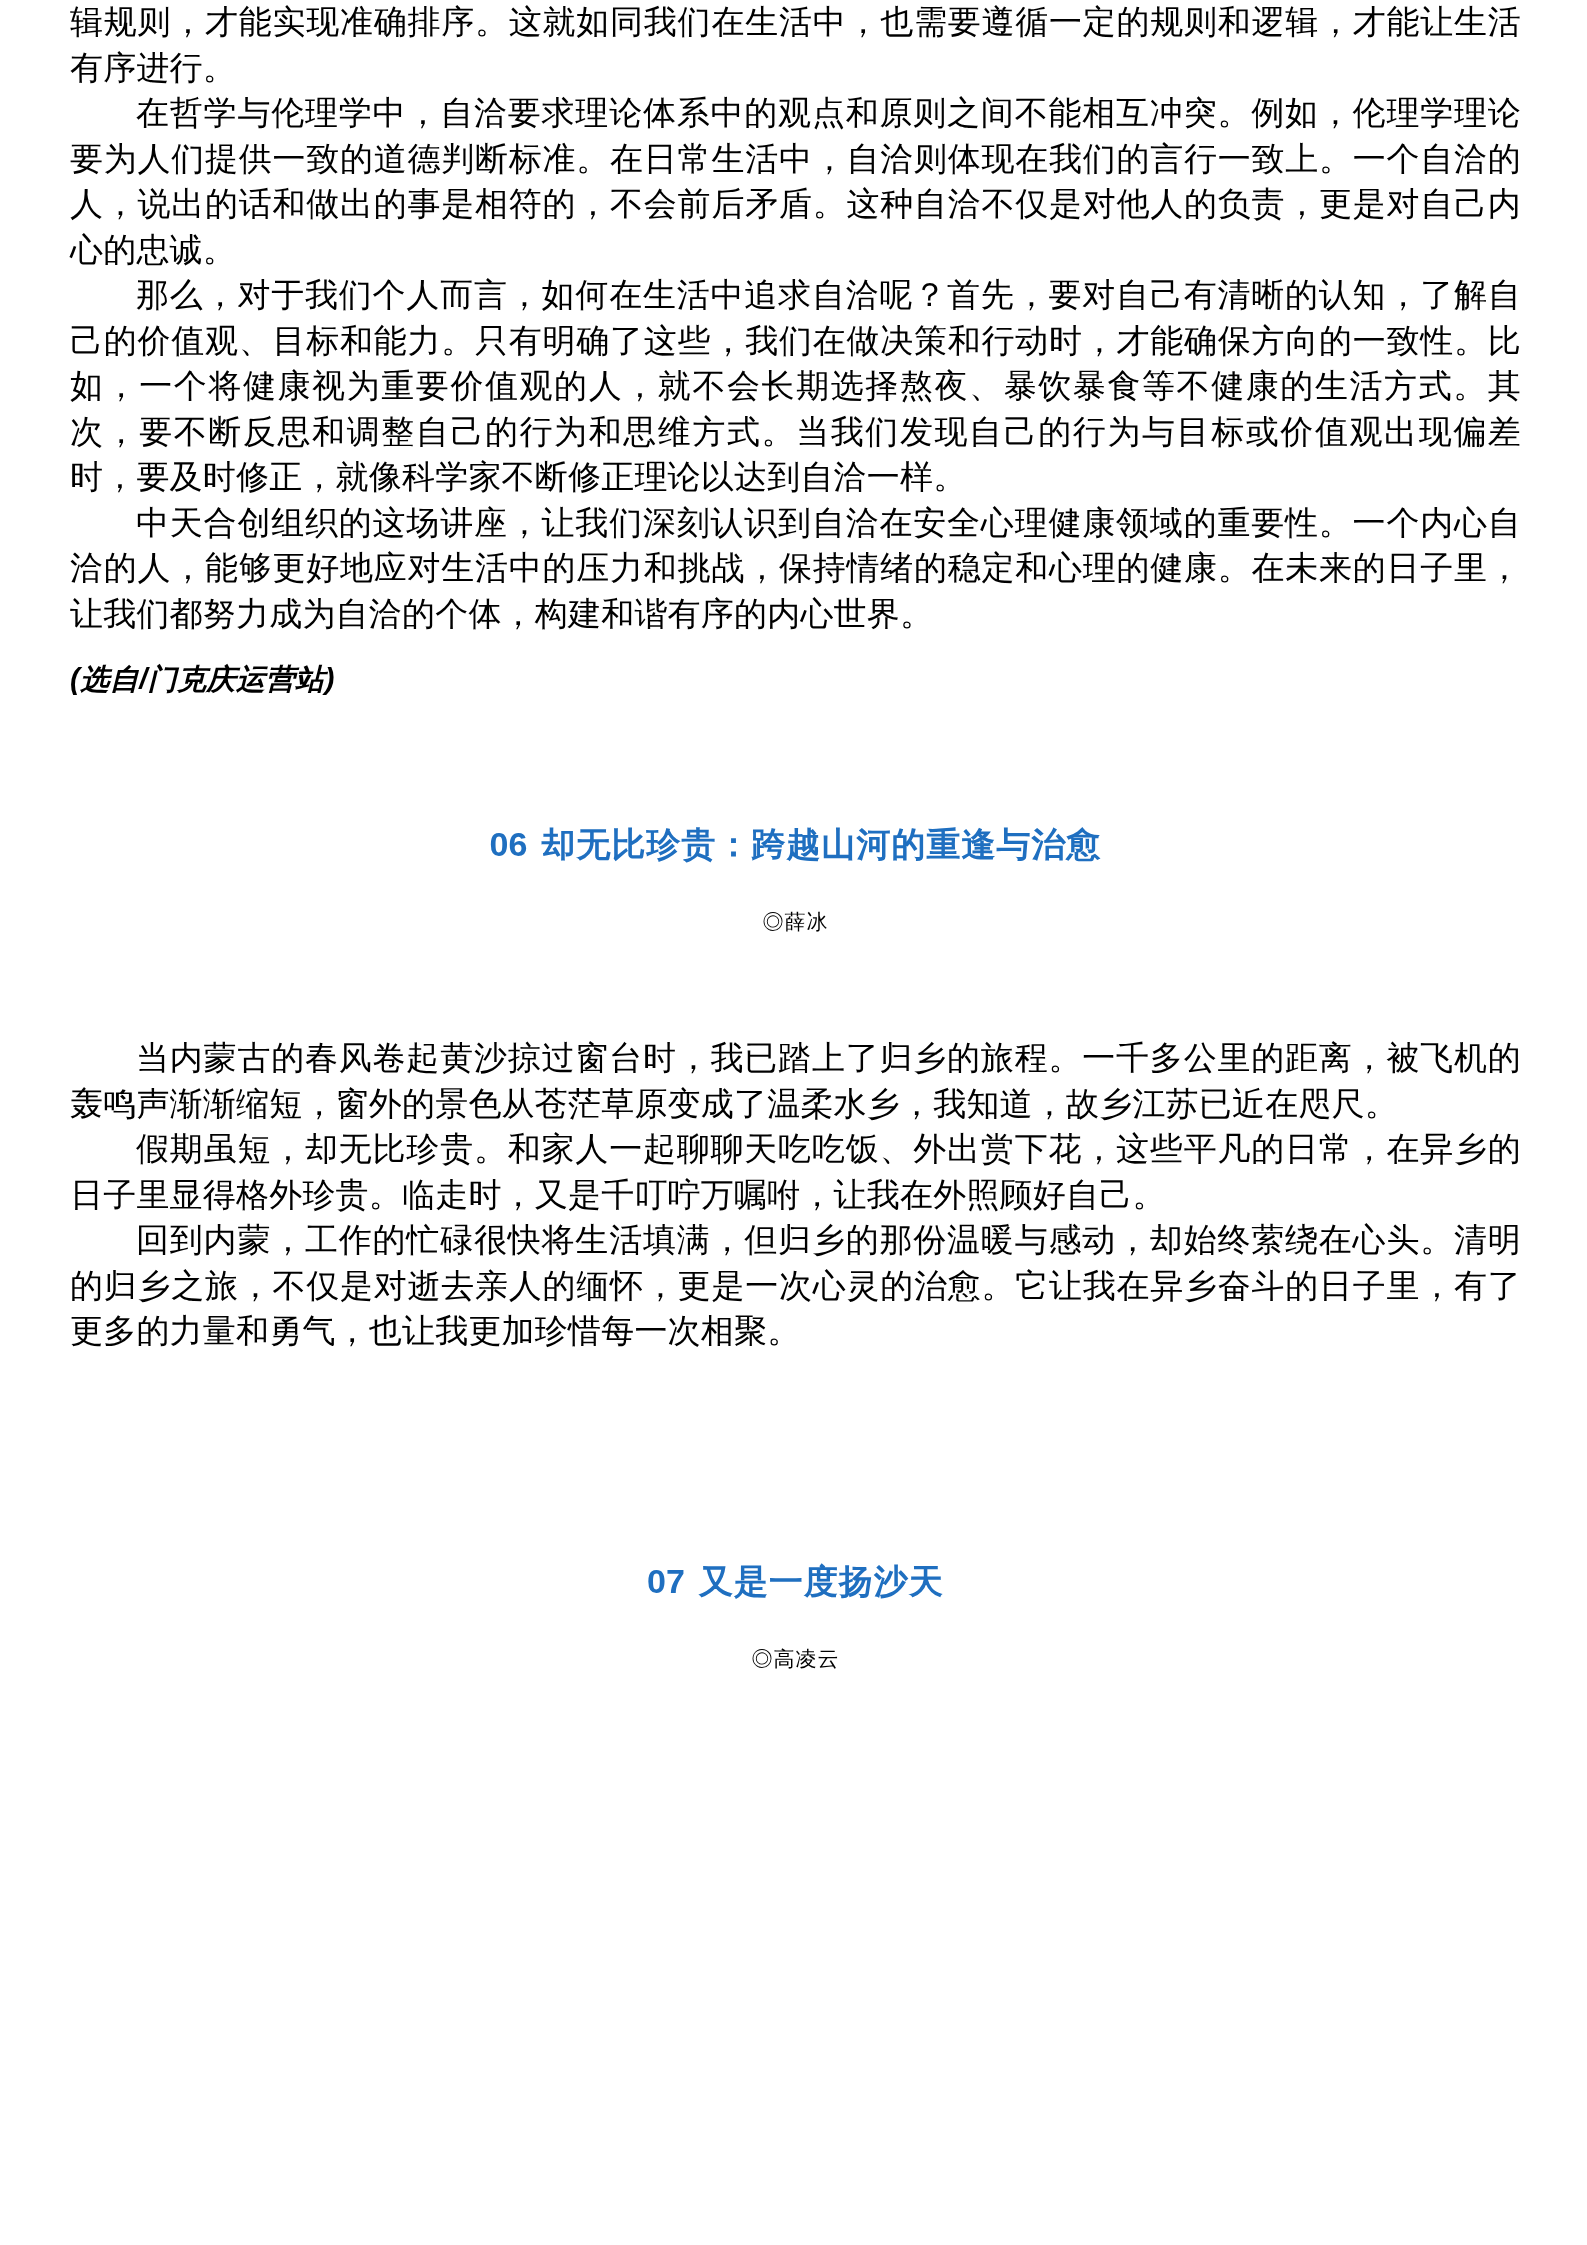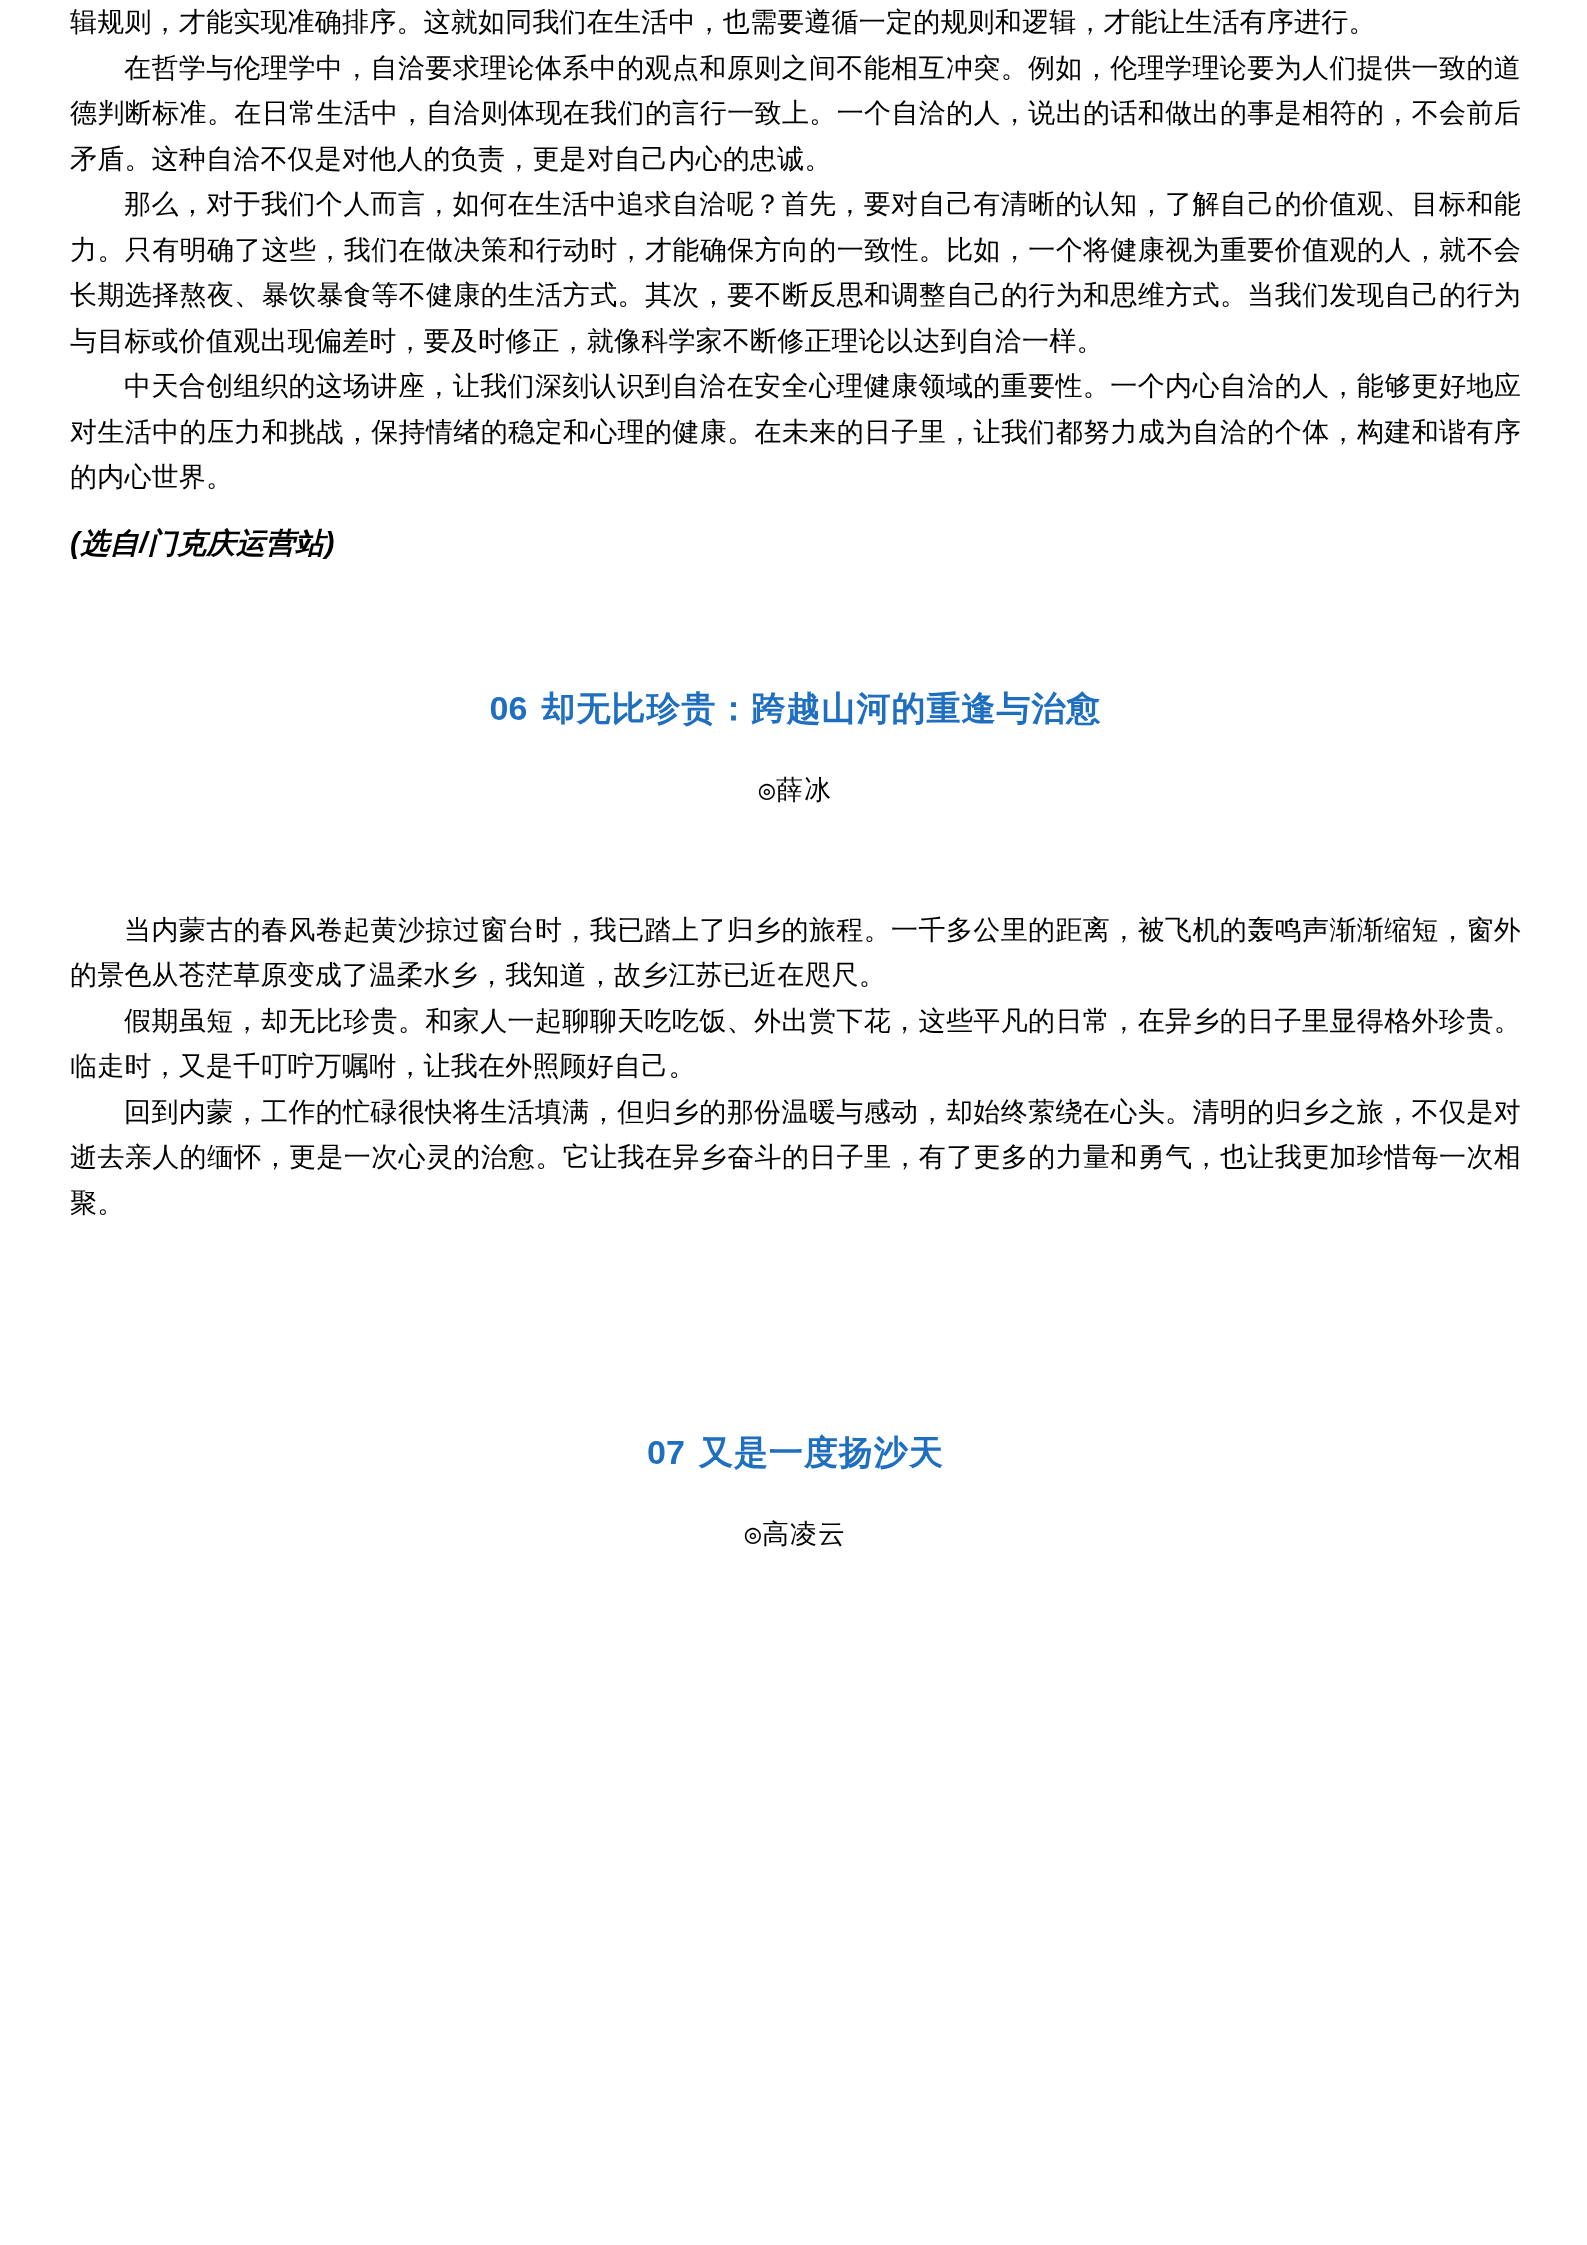--- a/index.html
+++ b/index.html
@@ -17,21 +17,21 @@
   }
   .page {
     box-sizing: border-box;
     width: 1587px;
     height: 2245px;
     padding: 0 66px 0 70px;
     position: relative;
   }
   
   .para {
-    font-size: 27px;
+    font-size: 33px;
     line-height: 45.5px;
     text-align: justify;
     text-justify: inter-ideograph;
     letter-spacing: 0.2px;
     margin: 0;
     color: #000;
     font-family: "Liberation Serif", "DejaVu Serif", serif;
   }
   .para.indent { text-indent: 2em; }
   .para.cont   { text-indent: 0; }
@@ -57,24 +57,24 @@
     letter-spacing: 1px;
     margin: 0;
     font-family: "Liberation Sans", "DejaVu Sans", sans-serif;
   }
   .art-title .num {
     letter-spacing: 0px;
     margin-right: 14px;
   }
   .art-author {
     text-align: center;
-    font-size: 27px;
+    font-size: 21px;
     margin: 0;
     letter-spacing: 1px;
-    font-family: Liberation Mono, monospace;
+    font-family: Liberation Sans, sans-serif;
   }
   .sp-20 { height: 20px; }
   .sp-28 { height: 28px; }
   .sp-40 { height: 40px; }
   .sp-56 { height: 56px; }
   .sp-100 { height: 100px; }
   .sp-120 { height: 120px; }
 </style>
 </head>
 <body>

